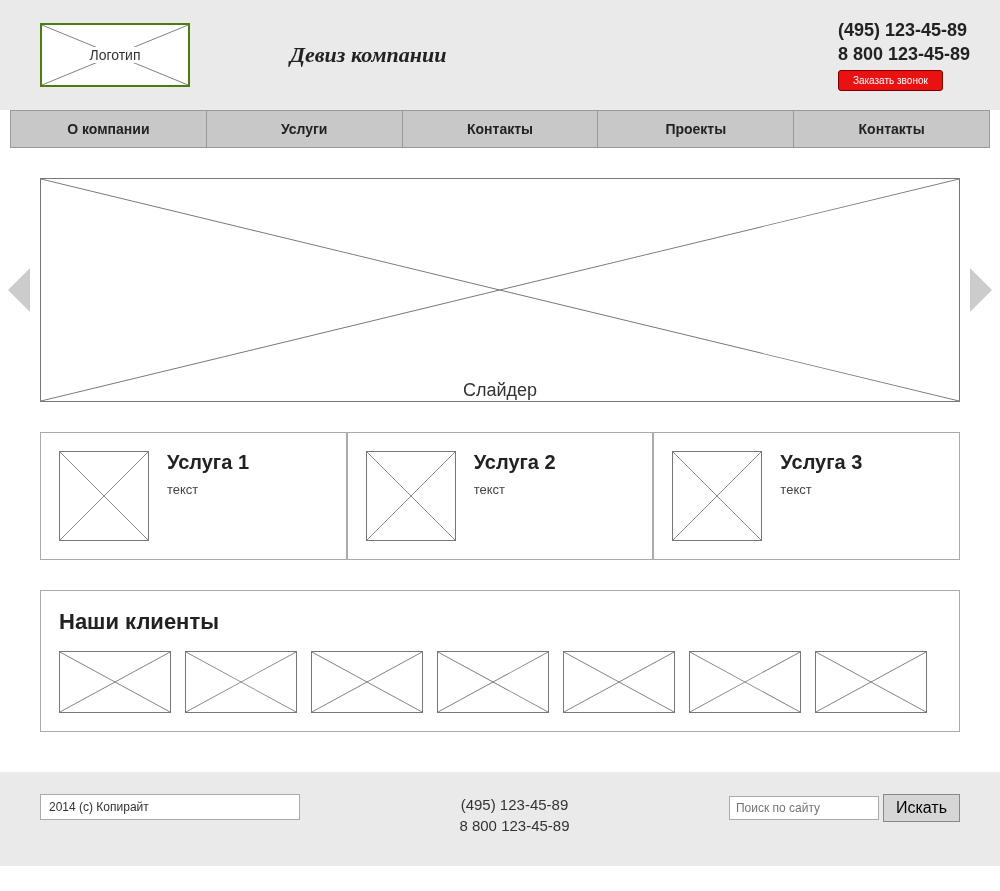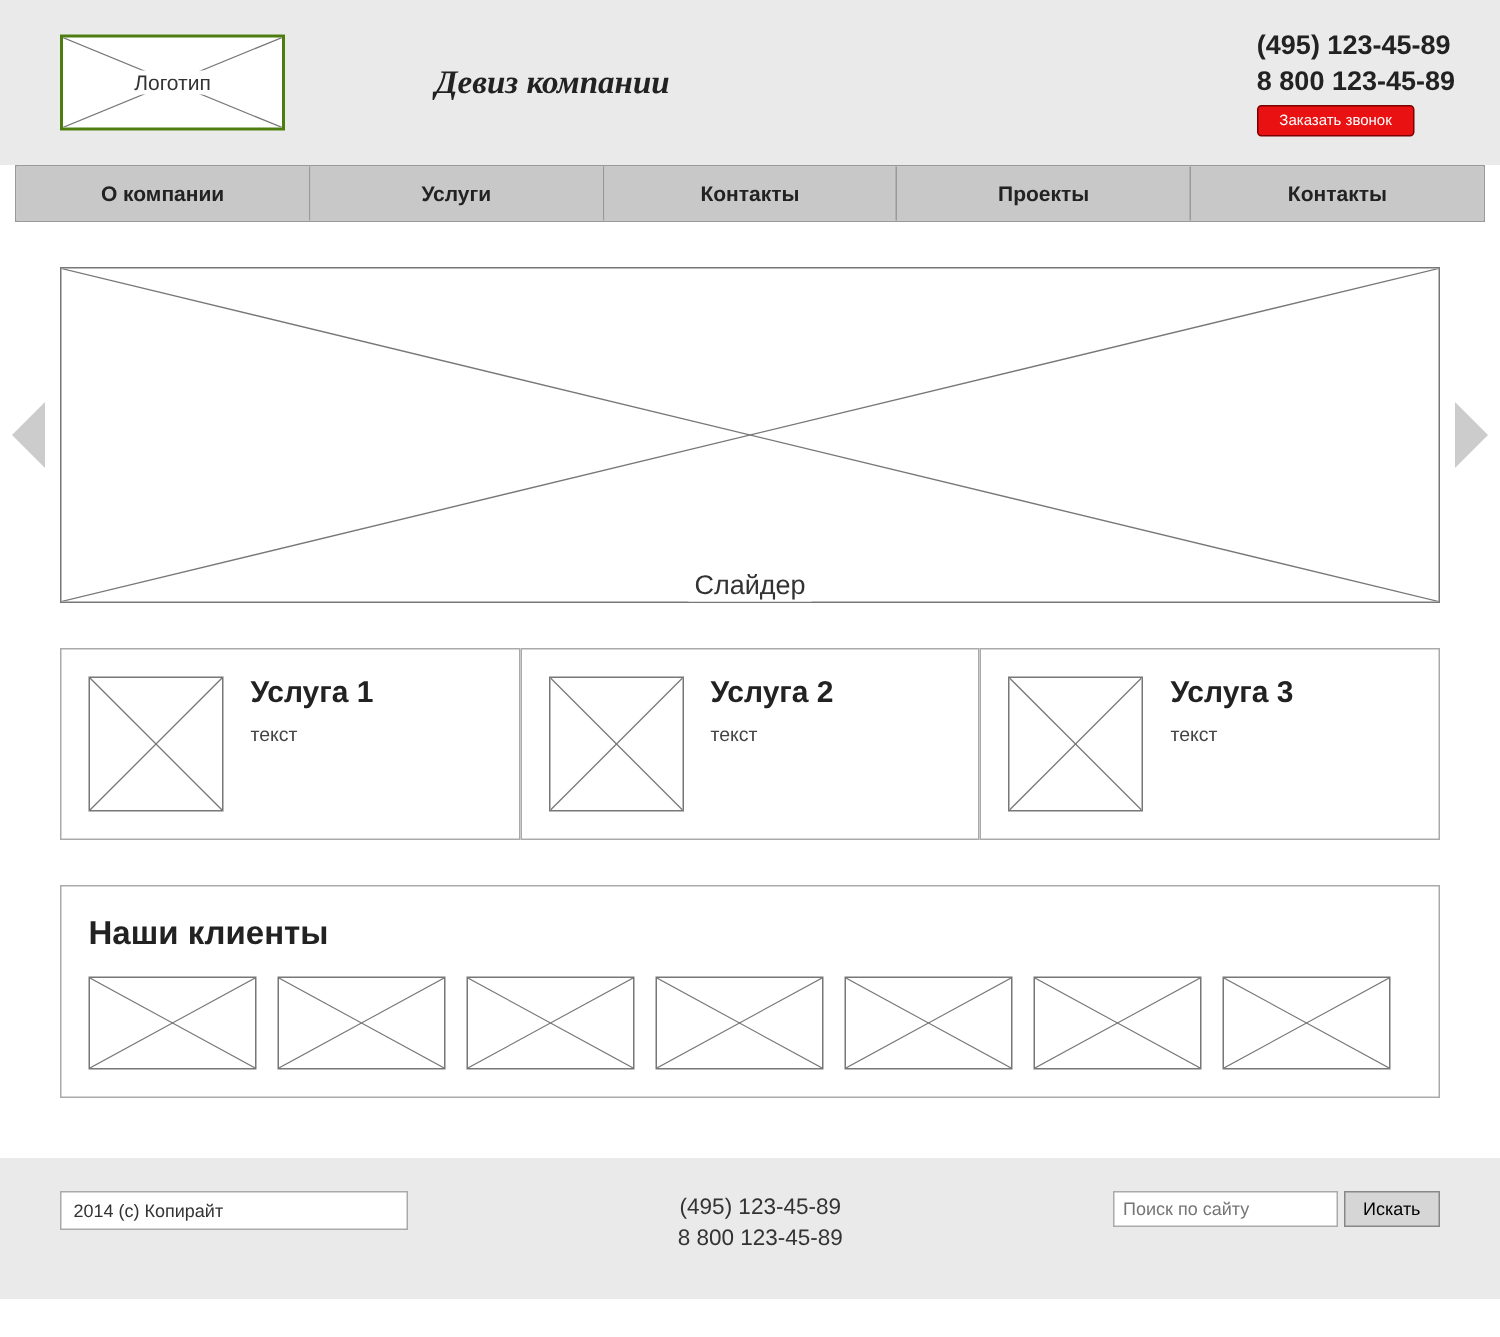--- a/index.html
+++ b/index.html
@@ -26,25 +26,25 @@
   .service { flex:1; border:1px solid #aaa; padding:18px; display:flex; gap:18px; background:#fff; }
   .ph { position:relative; border:1px solid #777; background:#fff; flex:0 0 auto; }
   .ph.square { width:90px; height:90px; }
   .svc-info h3 { font-size:20px; font-weight:bold; color:#222; margin-bottom:8px; }
   .svc-info p { font-size:13px; color:#444; }
   .clients { border:1px solid #aaa; padding:18px; }
   .clients h2 { font-size:22px; font-weight:bold; color:#222; margin-bottom:16px; }
   .client-row { display:flex; gap:14px; }
   .ph.small { width:112px; height:62px; }
   .footer { display:flex; align-items:flex-start; padding:22px 40px 30px 40px; gap:40px; }
-  .copyright { border:1px solid #aaa; background:#fff; padding:5px 8px; font-size:12px; width:232px; }
+  .copyright { border:1px solid #aaa; background:#fff; padding:5px 8px; font-size:12px; width:260px; }
   .foot-phones { flex:1; text-align:center; font-size:15px; color:#333; line-height:1.4; }
   .search-group { display:flex; align-items:center; gap:4px; }
   .search-input { border:1px solid #aaa; background:#fff; padding:4px 6px; font-size:12px; width:150px; color:#888; }
-  .search-btn { background:#d6d6d6; border:1px solid #888; padding:4px 12px; font-size:12px; cursor:pointer; }
+  .search-btn { background:#d6d6d6; border:1px solid #888; padding:4px 12px; font-size:16px; cursor:pointer; }
   .slider-label { background:#fff; padding:0 4px; z-index:1; }
 </style>
 </head>
 <body>
 
 <div class="bar header">
   <div class="logo-box">
     <svg preserveAspectRatio="none" viewBox="0 0 100 100">
         <line x1="0" y1="0" x2="100" y2="100" stroke="#777" stroke-width="1"></line>
         <line x1="100" y1="0" x2="0" y2="100" stroke="#777" stroke-width="1"></line>

